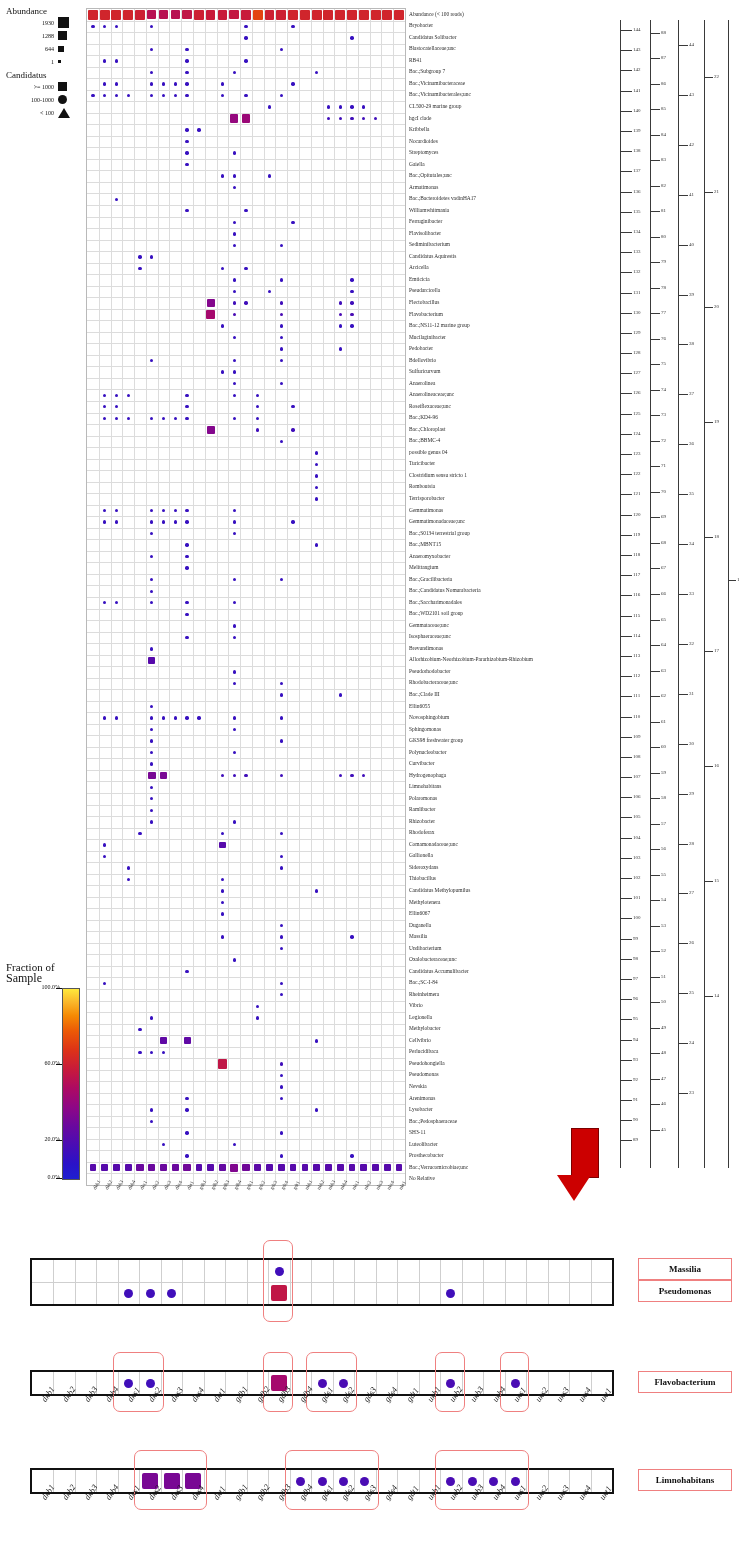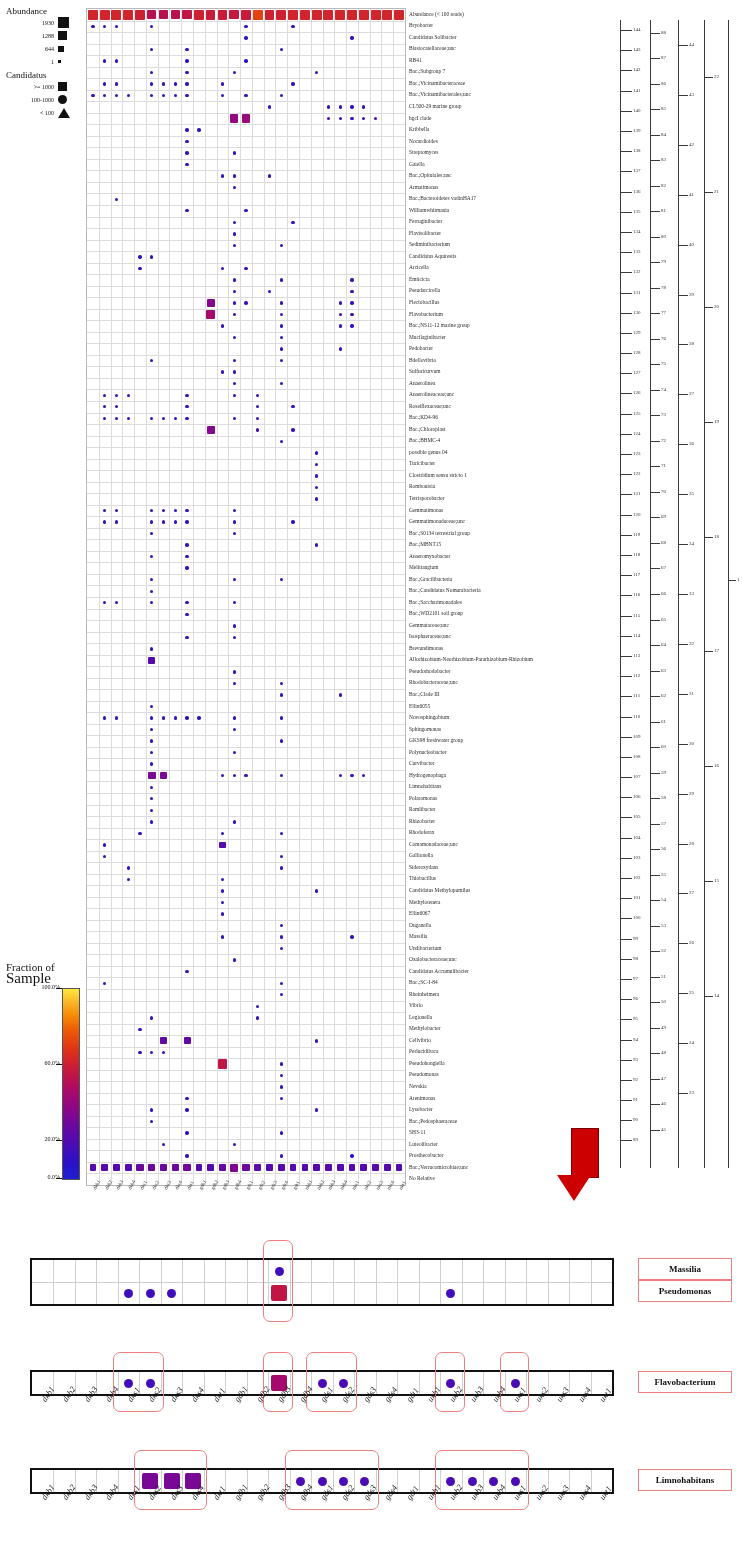--- a/index.html
+++ b/index.html
@@ -117,21 +117,21 @@
         <div class="legend-val">&lt; 100</div>
         <div class="symwrap">
           <div class="tri"></div>
         </div>
       </div>
     </div>
 </div>
 
 <div class="abs" id="colorbar" style="left:6px;top:962px;width:80px;height:230px;">
   <div class="legend-title" style="font-size:11px;line-height:11px;">Fraction of</div>
-  <div class="legend-title" style="font-size:15px;line-height:11px;">Sample</div>
+  <div class="legend-title" style="font-size:12px;line-height:11px;">Sample</div>
   <div style="position:relative;margin-top:4px;height:195px;">
     <div id="colorbar-gradient" style="position:absolute;left:56px;top:0;"></div>
     <div id="cb-ticks">
         <div class="cb-tick" style="top: -4px; right: 26px;">100.0%</div>
         <div class="cb-dash" style="top: 0px; left: 50px;"></div>
         <div class="cb-tick" style="top: 72px; right: 26px;">60.0%</div>
         <div class="cb-dash" style="top: 76px; left: 50px;"></div>
         <div class="cb-tick" style="top: 148px; right: 26px;">20.0%</div>
         <div class="cb-dash" style="top: 152px; left: 50px;"></div>
         <div class="cb-tick" style="top: 186px; right: 26px;">0.0%</div>

